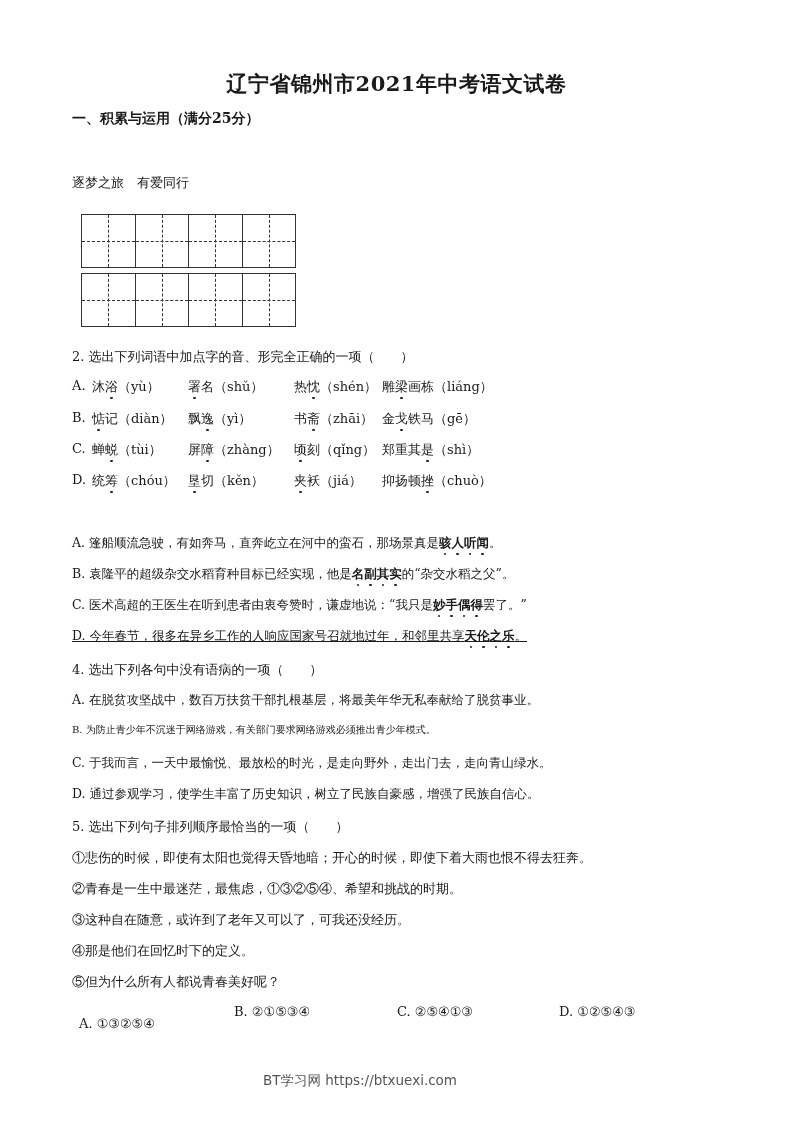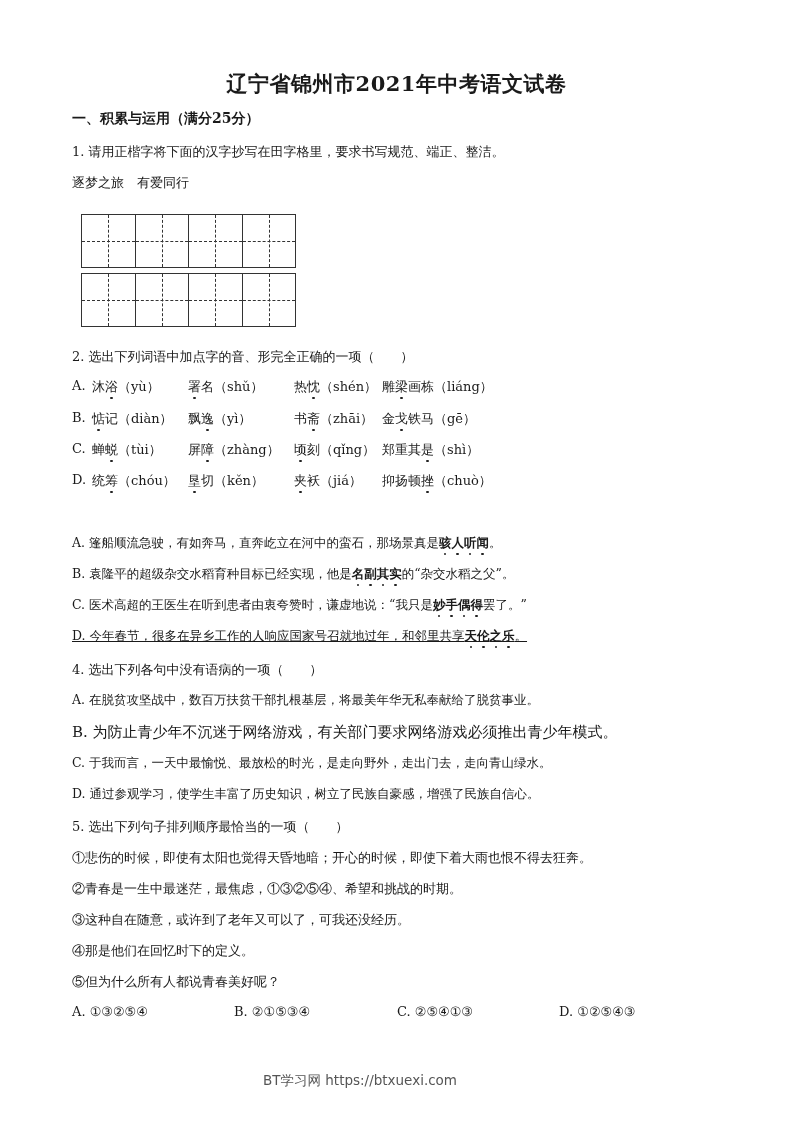--- a/index.html
+++ b/index.html
@@ -30,21 +30,20 @@
   .footer { position:absolute; top:1072px; left:0; width:720px; text-align:center;
             font-family:"DejaVu Sans","Liberation Sans",sans-serif; font-size:13.5px; color:#555; }
 </style>
 </head>
 <body>
 
 <div class="page">
   <div class="title">辽宁省锦州市2021年中考语文试卷</div>
   <div class="section">一、积累与运用（满分25分）</div>
 
-  <div class="line" style="top:143px">1. 请用正楷字将下面的汉字抄写在田字格里，要求书写规范、端正、整洁。</div>
   <div class="line" style="top:174px">逐梦之旅　有爱同行</div>
   <div class="grid-wrap" style="top:214px">
     <div class="grid">
       <div class="cell"></div>
       <div class="cell"></div>
       <div class="cell"></div>
       <div class="cell"></div>
     </div>
   </div>
   <div class="grid-wrap" style="top:273px">
@@ -91,34 +90,34 @@
   <div id="q3-options">
       <div class="line dots" style="top: 535px; font-size: 12.5px;">A.  篷船顺流急驶，有如奔马，直奔屹立在河中的蛮石，那场景真是<b class="em"><span>骇</span><span>人</span><span>听</span><span>闻</span></b>。</div>
       <div class="line dots" style="top: 566px; font-size: 12.5px;">B.  袁隆平的超级杂交水稻育种目标已经实现，他是<b class="em"><span>名</span><span>副</span><span>其</span><span>实</span></b>的“杂交水稻之父”。</div>
       <div class="line dots" style="top: 597px; font-size: 12.5px;">C.  医术高超的王医生在听到患者由衷夸赞时，谦虚地说：“我只是<b class="em"><span>妙</span><span>手</span><span>偶</span><span>得</span></b>罢了。”</div>
       <div class="line dots" style="top: 628px; font-size: 12.5px; text-decoration: underline;">D.  今年春节，很多在异乡工作的人响应国家号召就地过年，和邻里共享<b class="em"><span>天</span><span>伦</span><span>之</span><span>乐</span></b>。</div>
     </div>
 
   <div class="line" style="top:661px">4. 选出下列各句中没有语病的一项（　　）</div>
   <div id="q4-options">
       <div class="line" style="top: 692px; font-size: 12.5px;">A.  在脱贫攻坚战中，数百万扶贫干部扎根基层，将最美年华无私奉献给了脱贫事业。</div>
-      <div class="line" style="top: 723px; font-size: 15px;">B.  为防止青少年不沉迷于网络游戏，有关部门要求网络游戏必须推出青少年模式。</div>
+      <div class="line" style="top: 723px; font-size: 10px;">B.  为防止青少年不沉迷于网络游戏，有关部门要求网络游戏必须推出青少年模式。</div>
       <div class="line" style="top: 755px; font-size: 12.5px;">C.  于我而言，一天中最愉悦、最放松的时光，是走向野外，走出门去，走向青山绿水。</div>
       <div class="line" style="top: 786px; font-size: 12.5px;">D.  通过参观学习，使学生丰富了历史知识，树立了民族自豪感，增强了民族自信心。</div>
     </div>
 
   <div class="line" style="top:818px">5. 选出下列句子排列顺序最恰当的一项（　　）</div>
   <div id="q5-sentences">
       <div class="line" style="top: 849px;">①悲伤的时候，即使有太阳也觉得天昏地暗；开心的时候，即使下着大雨也恨不得去狂奔。</div>
       <div class="line" style="top: 880px;">②青春是一生中最迷茫，最焦虑，①③②⑤④、希望和挑战的时期。</div>
       <div class="line" style="top: 911px;">③这种自在随意，或许到了老年又可以了，可我还没经历。</div>
       <div class="line" style="top: 942px;">④那是他们在回忆时下的定义。</div>
       <div class="line" style="top: 973px;">⑤但为什么所有人都说青春美好呢？</div>
     </div>
   <div class="choices" style="top:1004px" id="q5-choices">
-      <span style="left: 0px;">A.  ①③②⑤④</span>
+      <span style="left: 7px; margin-top: 12px;">A.  ①③②⑤④</span>
       <span style="left: 162px;">B.  ②①⑤③④</span>
       <span style="left: 325px;">C.  ②⑤④①③</span>
       <span style="left: 487px;">D.  ①②⑤④③</span>
     </div>
 
   <div class="footer">BT学习网 https://btxuexi.com</div>
 </div>
 
 </body></html>

